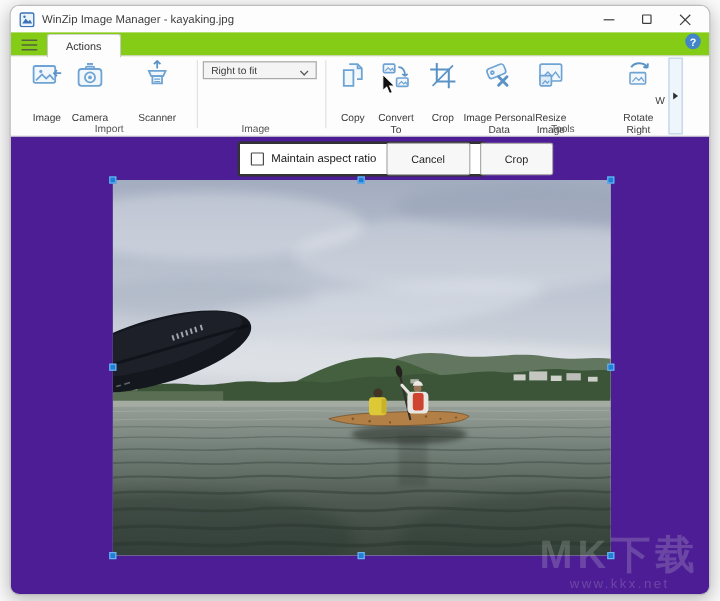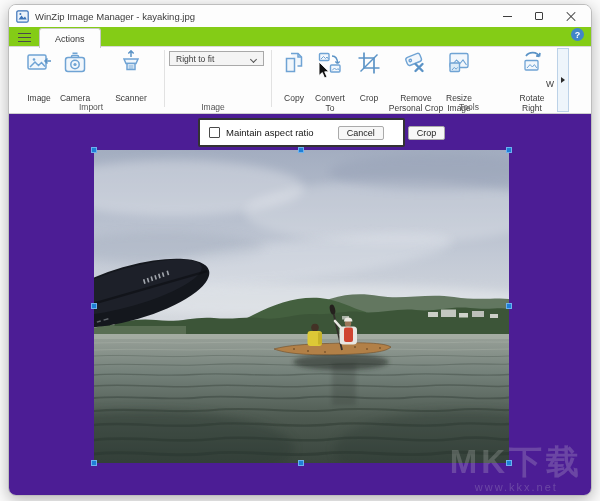--- a/index.html
+++ b/index.html
@@ -41,22 +41,22 @@
   .overflow-w{position:absolute;left:537px;top:32px;width:10px;overflow:hidden;font-size:8.5px;color:#3b3b3b;white-space:nowrap;}
   .rb-scroll{position:absolute;left:548px;top:1px;width:12px;height:64px;background:#eef5fb;border:1px solid #bcd2e8;
     display:flex;align-items:center;justify-content:center;}
   .rb-scroll i{display:block;width:0;height:0;border-top:3.5px solid transparent;border-bottom:3.5px solid transparent;border-left:4.5px solid #2b2b2b;}
   
   .canvas{position:absolute;left:0;top:109px;width:100%;height:383px;background:#4c1d95;}
   .cropbar{position:absolute;left:189px;top:4px;width:207px;height:29px;background:#ffffff;border:2px solid #333;
     border-radius:2px;display:flex;align-items:center;z-index:6;}
   .cb-check{width:11px;height:11px;border:1.5px solid #4a4a4a;background:#fff;margin-left:9px;border-radius:1px;flex:0 0 auto;}
   .cb-label{font-size:9.5px;color:#161616;margin-left:6px;white-space:nowrap;}
-  .cb-btn{height:14px;border:1px solid #aaa;background:#f7f7f7;border-radius:2px;font-size:9px;color:#222;
-    display:flex;align-items:center;justify-content:center;padding:0 8px;margin-left:24px;white-space:nowrap;}
+  .cb-btn{height:27px;border:1px solid #aaa;background:#f7f7f7;border-radius:2px;font-size:9px;color:#222;
+    display:flex;align-items:center;justify-content:center;padding:0 20px;margin-left:8px;white-space:nowrap;}
   .photo{position:absolute;left:85px;top:36px;width:415px;height:313px;overflow:hidden;background:#9aa3b2;}
   .photo svg{display:block;width:100%;height:100%;}
   .handle{position:absolute;width:6px;height:6px;background:#1f7fd6;border:1px solid #6db1ee;z-index:7;}
   .watermark{position:absolute;right:8px;bottom:4px;text-align:center;color:rgba(220,220,220,0.22);z-index:3;pointer-events:none;}
   .wm1{font-size:33px;font-weight:bold;letter-spacing:4px;line-height:1;}
   .wm2{font-size:11px;letter-spacing:2px;margin-top:3px;}
   .cursor{position:absolute;left:309px;top:57px;width:12px;height:17px;z-index:9;}
 </style>
 </head>
 <body>
@@ -178,21 +178,21 @@
     <div class="rb-item" style="left:376px;width:62px;">
       <div class="ic">
         <svg width="26" height="24" viewBox="0 0 26 24" fill="none" stroke="#6fa3d4" stroke-width="1.4">
           <g transform="rotate(-22 11 8)">
             <rect x="3" y="4" width="15" height="8.5" rx="2.5" fill="#f2f7fc"></rect>
             <circle cx="7" cy="8" r="1.2"></circle>
           </g>
           <path d="M12.5,13 l7,7 M19.5,13 l-7,7" stroke="#5b93c6" stroke-width="2.4" stroke-linecap="round"></path>
         </svg>
       </div>
-      <div class="lb">Remove Personal Crop</div>
+      <div class="lb">Image Personal Data</div>
     </div>
     <div class="rb-item" style="left:430px;width:40px;">
       <div class="ic">
         <svg width="24" height="24" viewBox="0 0 24 24" fill="none" stroke="#6fa3d4" stroke-width="1.4">
           <rect x="3" y="2.5" width="18" height="14" rx="1.5" fill="#f2f7fc"></rect>
           <path d="M5,14 l4.5,-5 3.5,3.5 3,-3.5 3.5,5" stroke-width="1.1"></path>
           <rect x="3" y="12" width="9.5" height="8.5" rx="1" fill="#dcebf7"></rect>
           <path d="M5,19 l2.3,-2.6 1.8,1.8 1.6,-1.8" stroke-width="1"></path>
         </svg>
       </div>

